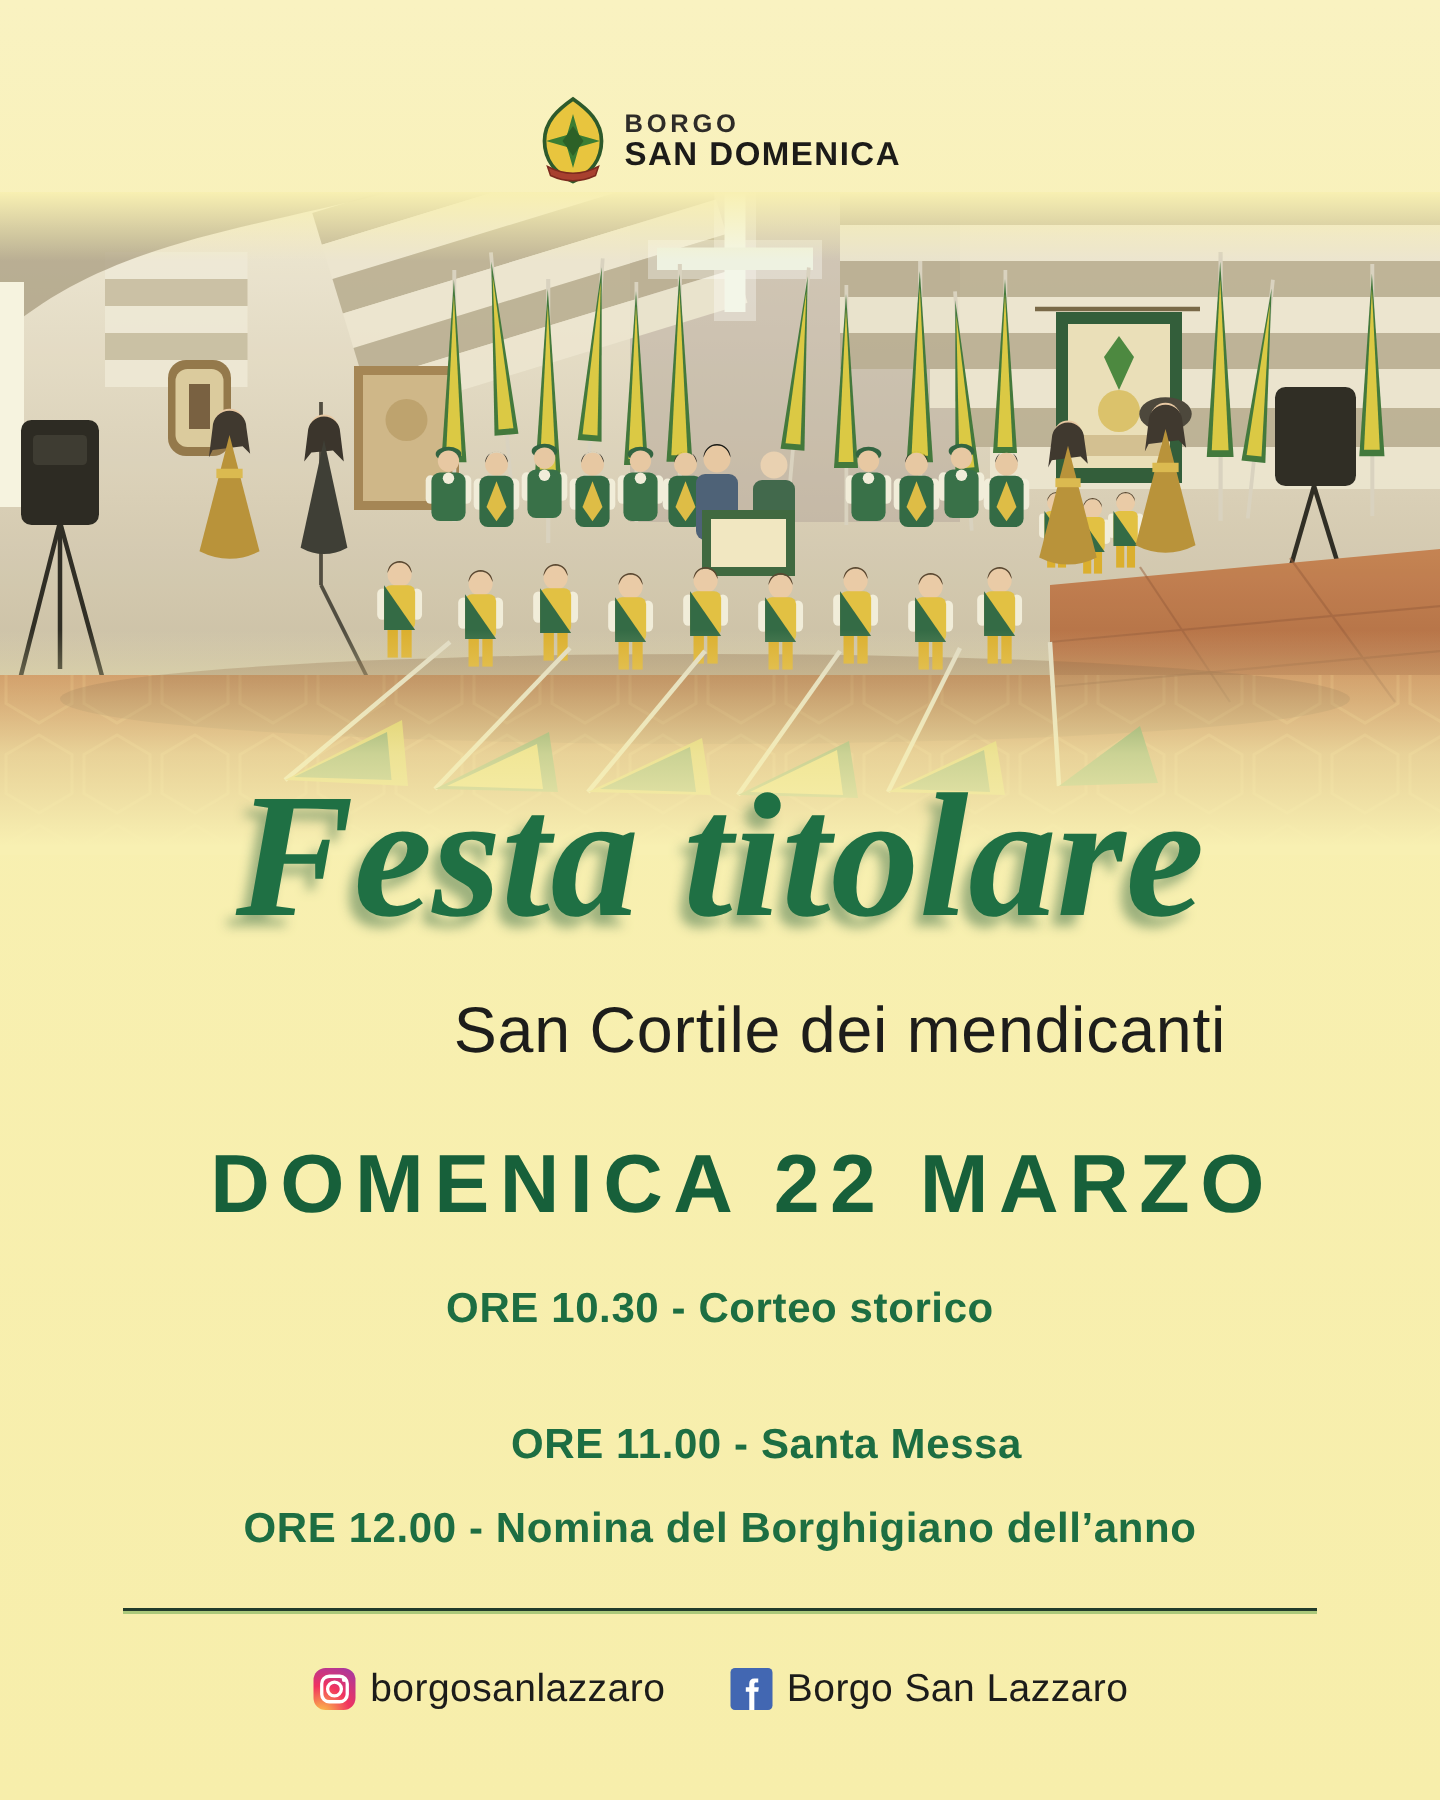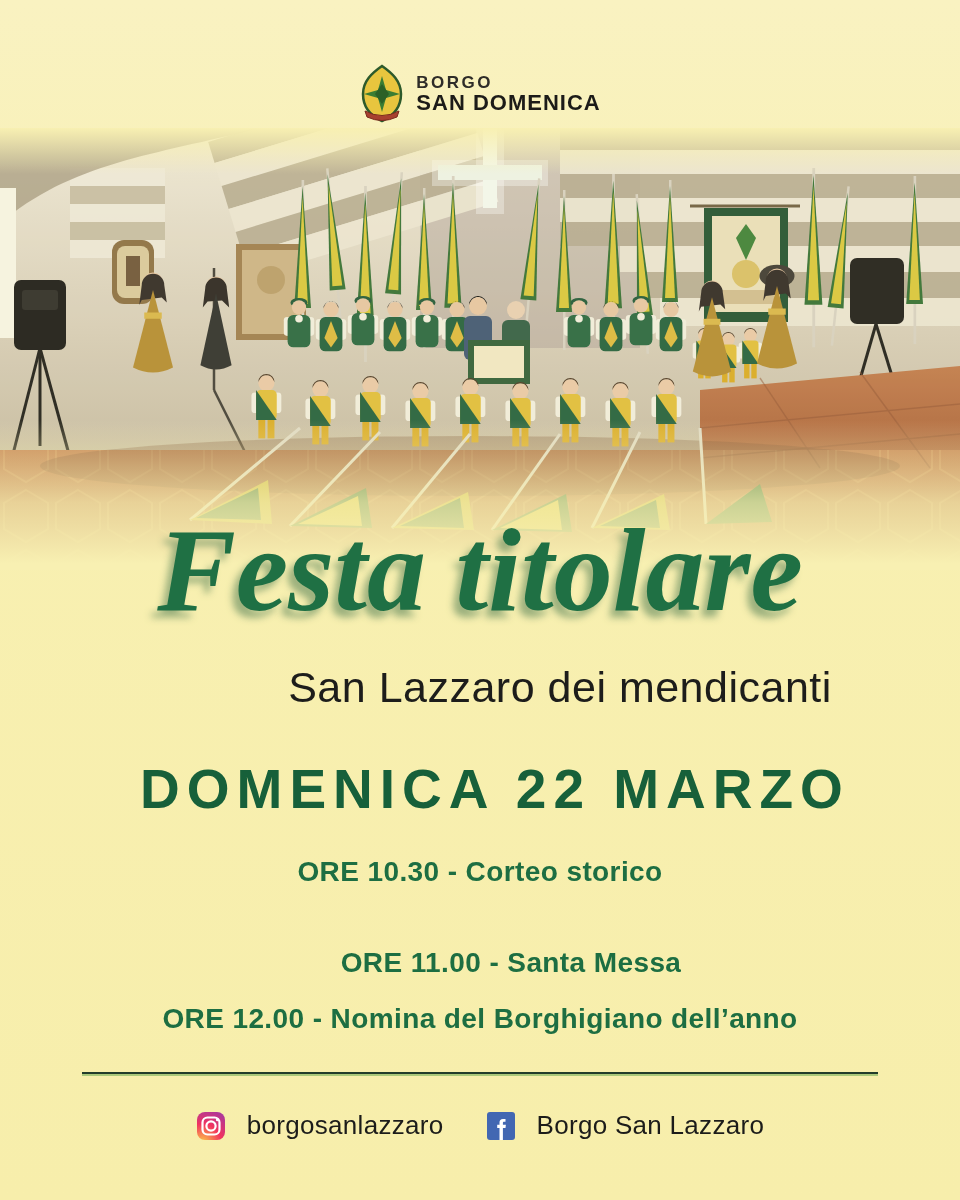--- a/index.html
+++ b/index.html
@@ -36,21 +36,21 @@
   .sched{position:absolute;left:0;width:960px;text-align:center;color:#1d6e42;}
   .sched.b{font-weight:700;font-size:28px;letter-spacing:.4px;}
   .sched.r{font-weight:400;font-size:26px;}
   .s1{top:856px;} .s1d{top:890px;} .s2{top:947px;margin-left:31px;} .s3{top:1003px;}
 
   
   .divider{position:absolute;top:1072px;left:82px;width:796px;height:2px;
     background:#223c2a;box-shadow:0 2px 0 rgba(150,190,110,.8);}
   .social{position:absolute;top:1110px;left:0;width:960px;display:flex;justify-content:center;
     align-items:center;gap:42px;}
-  .social-item{display:flex;align-items:center;gap:21px;cursor:pointer;justify-content:flex-end;}
+  .social-item{display:flex;align-items:center;gap:9px;cursor:pointer;justify-content:flex-end;}
   .social-label{font-size:26px;color:#1c1c1a;letter-spacing:.3px;}
 </style>
 </head>
 <body>
 
 <div class="poster">
 
   <div class="logo">
     <svg width="46" height="60" viewBox="0 0 46 60">
       <path d="M23 2 C33 9 42 17 42 30 C42 43 34 52 23 57 C12 52 4 43 4 30 C4 17 13 9 23 2 Z" fill="#e8c53e" stroke="#2d5a2b" stroke-width="2.5"></path>
@@ -287,21 +287,21 @@
         <line x1="700" y1="300" x2="706" y2="396" stroke="#ded8c8" stroke-width="3"></line>
         <polygon points="706,396 760,356 772,394" fill="#2f6b2e"></polygon>
       </g>
     </svg>
     <div class="tint"></div>
     <div class="fade-top"></div>
     <div class="fade-bottom"></div>
   </div>
 
   <div class="script-title">Festa titolare</div>
-  <div class="subtitle">San Lazzaro dei mendicanti</div>
+  <div class="subtitle">San Cortile dei mendicanti</div>
   <div class="date-heading">DOMENICA 22 MARZO</div>
 
   <div class="sched b s1">ORE 10.30 - Corteo storico</div>
   <div class="sched b s2">ORE 11.00 - Santa Messa</div>
   <div class="sched b s3">ORE 12.00 - Nomina del Borghigiano dell’anno</div>
 
   <div class="divider"></div>
 
   <div class="social">
     <div class="social-item">

